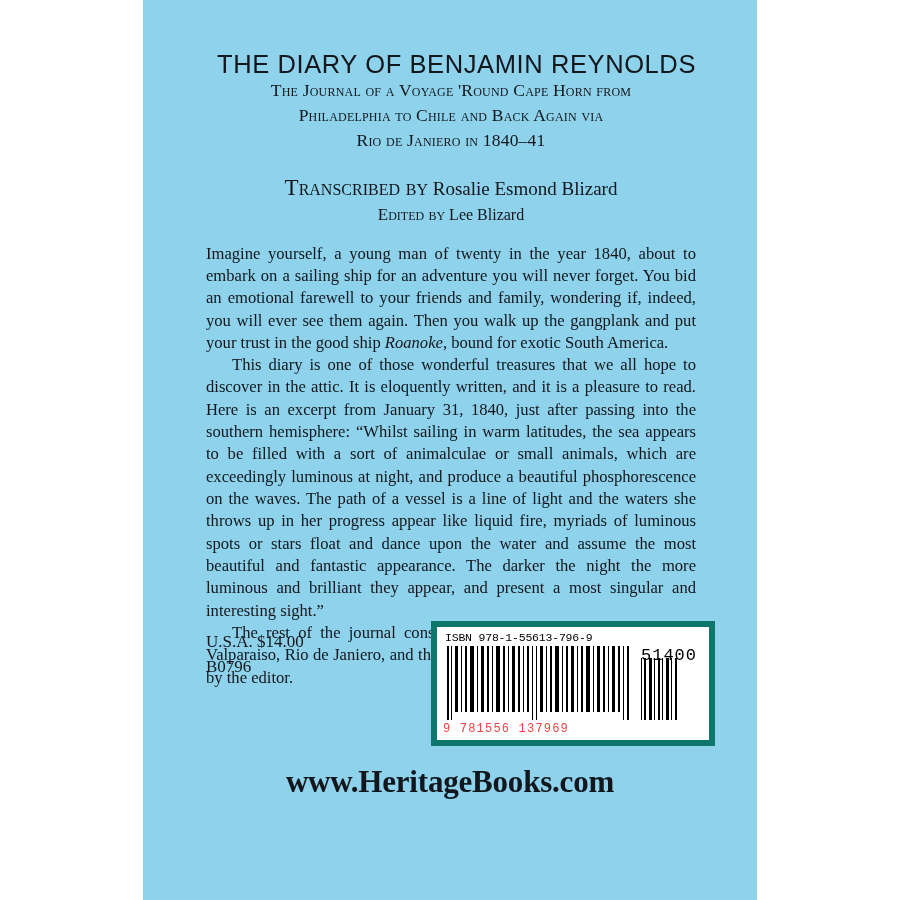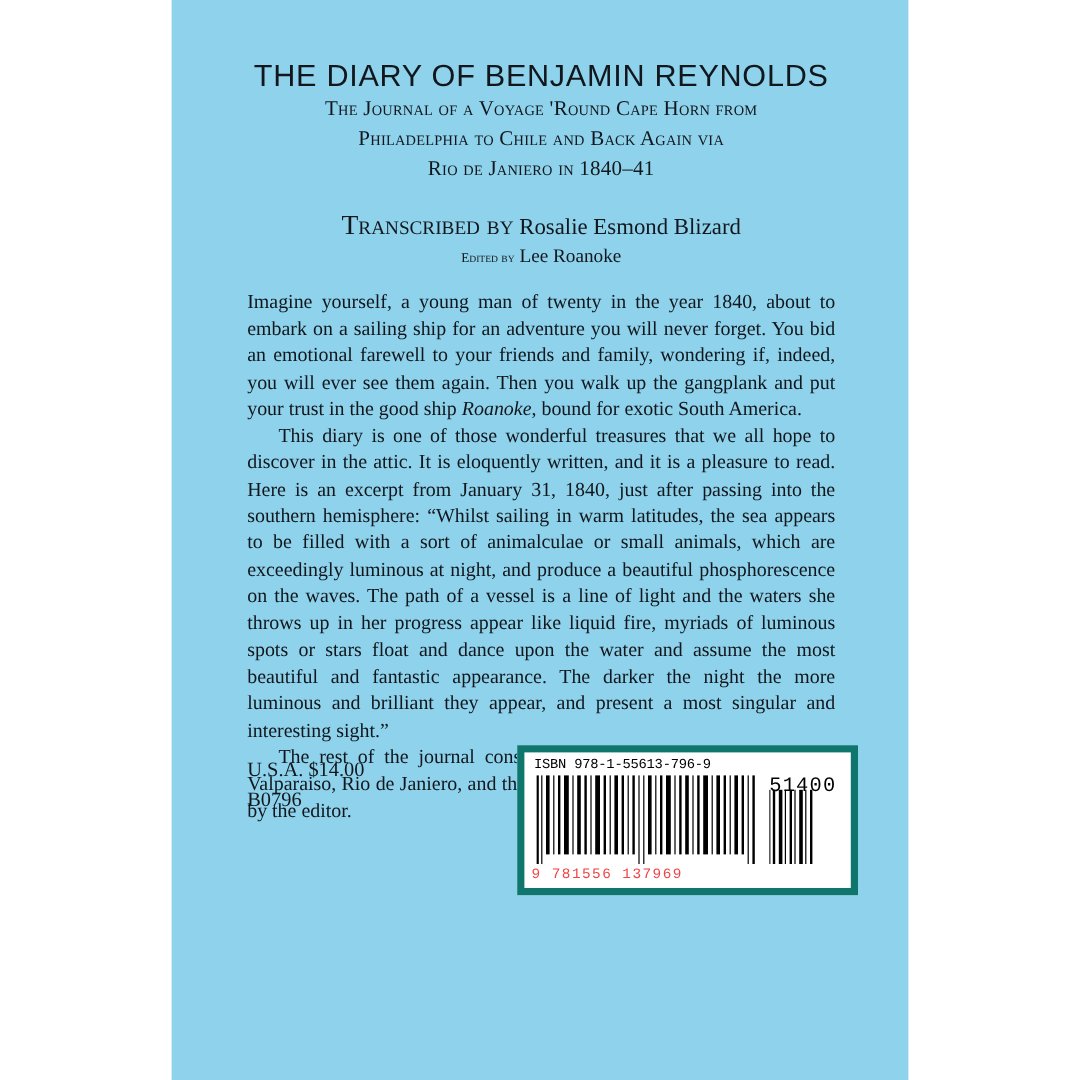--- a/index.html
+++ b/index.html
@@ -30,21 +30,21 @@
   .content {
     position: absolute;
     left: 63px;
     top: 50px;
     width: 490px;
   }
   .title {
     font-family: "Liberation Sans", sans-serif;
     font-size: 25.5px;
     letter-spacing: 0.6px;
-    text-align: center;
+    text-align: right;
     color: #11171c;
     font-weight: 400;
     line-height: 1.1;
     white-space: nowrap;
   }
   .subtitle {
     margin-top: 0;
     text-align: center;
     color: #11171c;
     font-size: 17.5px;
@@ -66,21 +66,21 @@
     font-size: 23px;
   }
   .edited {
     margin-top: 4px;
     text-align: center;
     font-size: 16px;
     color: #11171c;
   }
   .edited .lbl {
     font-variant: small-caps;
-    font-size: 11px;
+    font-size: 17px;
   }
   .blurb {
     margin-top: 18px;
     color: #11171c;
     font-size: 16.6px;
     line-height: 1.345;
     text-align: justify;
     text-justify: inter-word;
   }
   .blurb p {
@@ -184,21 +184,21 @@
         <span class="line">Rio de Janiero in 1840–41</span>
       </div>
 
       <div class="transcribed">
         <span class="lbl">Transcribed by</span>
         <span>Rosalie Esmond Blizard</span>
       </div>
 
       <div class="edited">
         <span class="lbl">Edited by</span>
-        <span>Lee Roanoke</span>
+        <span>Lee Blizard</span>
       </div>
 
       <div class="blurb">
         <p class="first"><span>Imagine yourself, a young man of twenty in the year 1840, about to embark on a sailing ship for an adventure you will never forget. You bid an emotional farewell to your friends and family, wondering if, indeed, you will ever see them again. Then you walk up the gangplank and put your trust in the good ship <i>Roanoke</i>, bound for exotic South America.</span></p>
         <p><span>This diary is one of those wonderful treasures that we all hope to discover in the attic. It is eloquently written, and it is a pleasure to read. Here is an excerpt from January 31, 1840, just after passing into the southern hemisphere: “Whilst sailing in warm latitudes, the sea appears to be filled with a sort of animalculae or small animals, which are exceedingly luminous at night, and produce a beautiful phosphorescence on the waves. The path of a vessel is a line of light and the waters she throws up in her progress appear like liquid fire, myriads of luminous spots or stars float and dance upon the water and assume the most beautiful and fantastic appearance. The darker the night the more luminous and brilliant they appear, and present a most singular and interesting sight.”</span></p>
         <p><span>The rest of the journal consists of Mr. Reynolds’ descriptions of Valparaiso, Rio de Janiero, and the return voyage home. Original artwork by the editor.</span></p>
       </div>
     </div>
 
     <div class="price-block">
@@ -257,15 +257,16 @@
           <rect x="17" y="0" width="2" height="62" fill="#000"></rect>
           <rect x="21" y="0" width="1" height="62" fill="#000"></rect>
           <rect x="25" y="0" width="3" height="62" fill="#000"></rect>
           <rect x="30" y="0" width="1" height="62" fill="#000"></rect>
           <rect x="34" y="0" width="2" height="62" fill="#000"></rect>
         </svg>
       </div>
       <div class="barcode-digits">9 781556 137969</div>
     </div>
 
+    <div class="website">www.HeritageBooks.com</div>
 
   </div>
 </div>
 
 </body></html>

